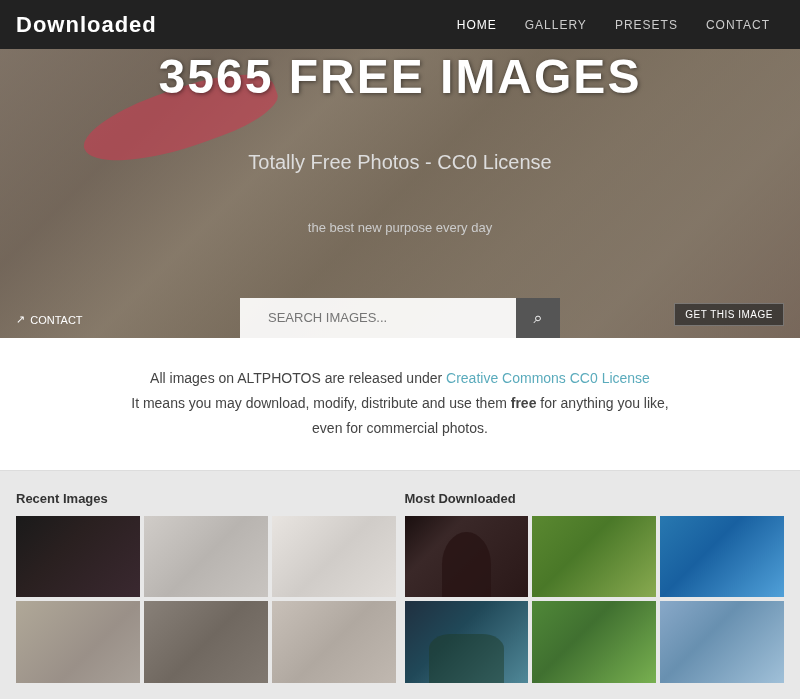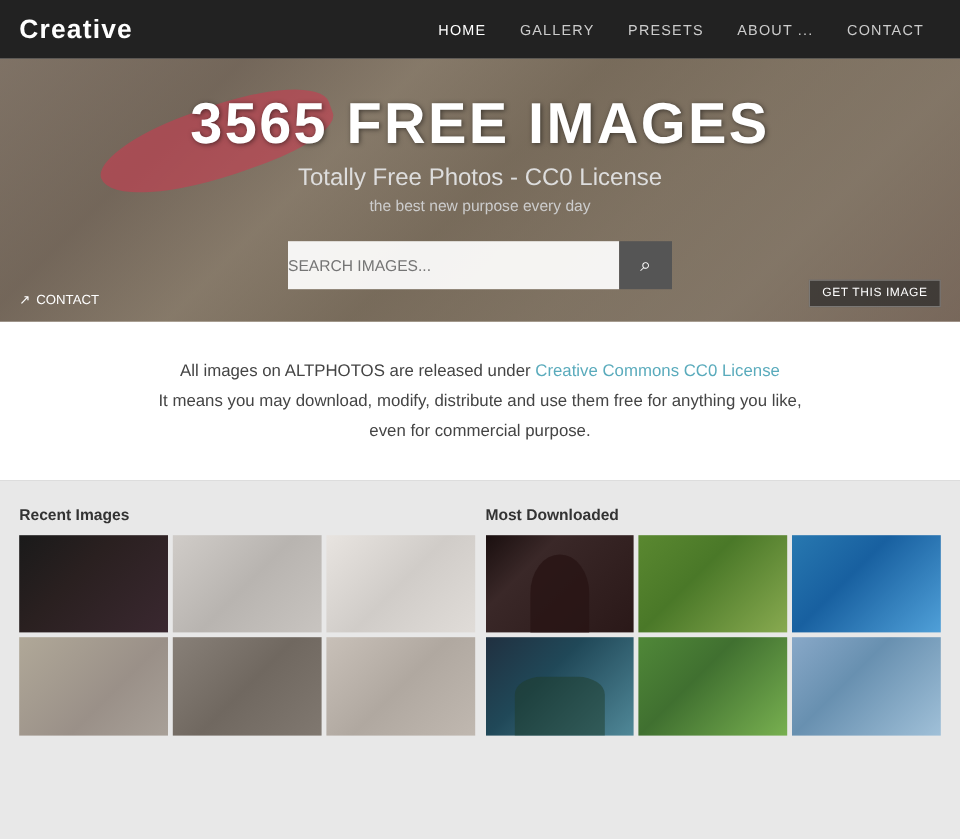--- a/index.html
+++ b/index.html
@@ -35,31 +35,31 @@
       height: 100%;
       display: flex;
       align-items: center;
       text-transform: uppercase;
     }
     nav a.active { color: #fff; }
 
     
     .hero {
       position: relative;
-      height: 219px;
+      height: 289px;
       background: linear-gradient(
         rgba(80,70,60,0.55),
         rgba(80,70,60,0.55)
       ),
       
       linear-gradient(135deg, #b8a898 0%, #9e8e7e 20%, #c8b8a0 35%, #a89880 50%, #b8a890 65%, #c0b09a 80%, #a89080 100%);
       display: flex;
       flex-direction: column;
       align-items: center;
-      justify-content: center;
+      justify-content: space-between;
       overflow: hidden;
     }
     
     .hero::before {
       content: '';
       position: absolute;
       top: 40px;
       left: 80px;
       width: 200px;
       height: 60px;
@@ -91,21 +91,21 @@
     .search-bar {
       display: flex;
       align-items: center;
       margin-top: 22px;
       z-index: 1;
       width: 320px;
     }
     .search-bar input {
       flex: 1;
       height: 40px;
-      padding: 0 0;
+      padding: 0 28px;
       font-size: 13px;
       border: none;
       outline: none;
       color: #b91c1c;
       background: rgba(255,255,255,0.92);
     }
     .search-bar button {
       width: 44px;
       height: 40px;
       background: #555;
@@ -150,21 +150,21 @@
       text-align: center;
       font-size: 14px;
       color: #444;
       line-height: 1.8;
       border-bottom: 1px solid #ddd;
     }
     .info-section a {
       color: #5aabbc;
       text-decoration: none;
     }
-    .info-section strong { font-weight: normal; }
+    .info-section strong { font-weight: bold; }
 
     
     .content-section {
       background: #e8e8e8;
       padding: 20px 16px;
     }
     .columns {
       display: flex;
       gap: 9px;
     }
@@ -223,26 +223,25 @@
       position: absolute;
       bottom: 0; left: 20%; width: 60%; height: 60%;
       background: rgba(30,60,40,0.5);
       border-radius: 30% 30% 0 0;
     }
   </style>
 </head>
 <body>
 
 <header>
-  <span class="logo">Creative</span>
+  <span class="logo">Downloaded</span>
   <nav>
     <a href="#" class="active">HOME</a>
     <a href="#">GALLERY</a>
     <a href="#">PRESETS</a>
-    <a href="#">ABOUT ...</a>
     <a href="#">CONTACT</a>
   </nav>
 </header>
 
 <section class="hero">
   <h1 class="hero-title">3565 FREE IMAGES</h1>
   <p class="hero-subtitle">Totally Free Photos - CC0 License</p>
   <p class="hero-tagline">the best new purpose every day</p>
   <div class="search-bar">
     <input type="text" placeholder="SEARCH IMAGES..." style="">
@@ -259,21 +258,21 @@
   </div>
 </section>
 
 <section class="info-section">
   <p>
     <span>All images on ALTPHOTOS are released under </span><a href="#">Creative Commons CC0 License</a>
   </p>
   <p>
     <span>It means you may download, modify, distribute and use them </span><strong>free</strong><span> for anything you like,</span>
   </p>
-  <p>even for commercial purpose.</p>
+  <p>even for commercial photos.</p>
 </section>
 
 <div class="content-section">
   <div class="columns">
 
     <div class="column">
       <div class="column-title">Recent Images</div>
       <div class="image-grid">
         <div class="thumb">
             <div class="thumb-inner rt1"></div>

